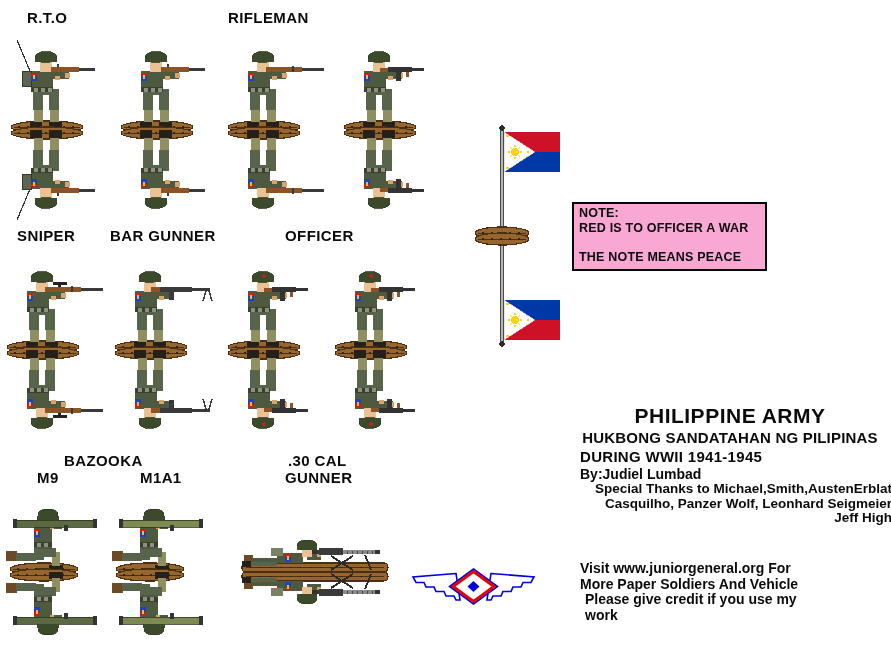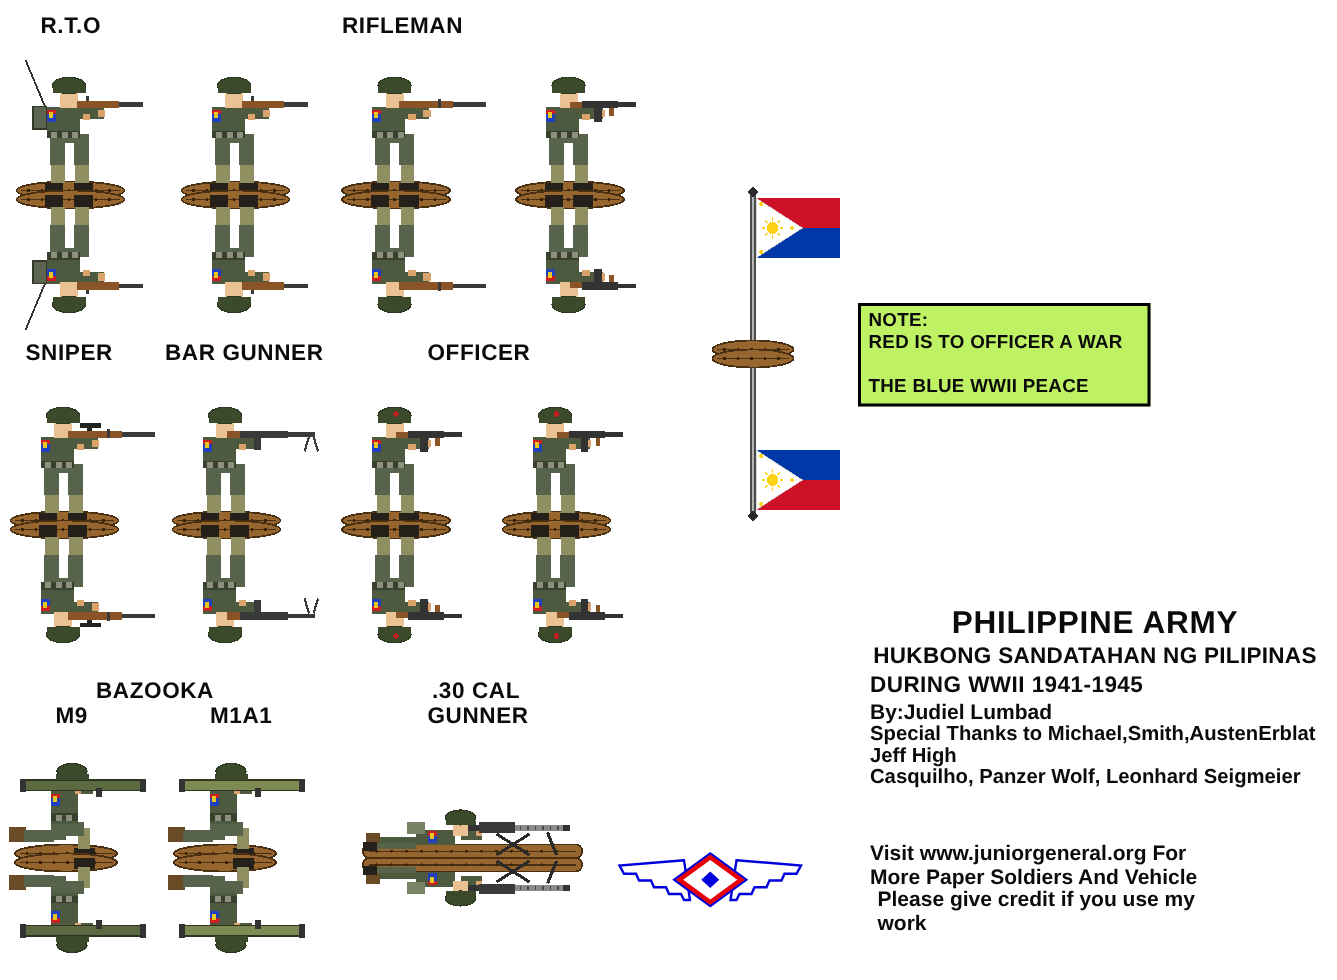--- a/index.html
+++ b/index.html
@@ -1,28 +1,28 @@
 <!DOCTYPE html>
 <html><head>
 <meta charset="utf-8">
 <style>
   html,body{margin:0;padding:0;background:#fff;}
   .canvas{position:relative;width:891px;height:638px;background:#ffffff;overflow:hidden;
           font-family:Liberation Sans, sans-serif;color:#0b0b0b;}
   .lbl{position:absolute;font-weight:bold;font-size:15px;letter-spacing:.4px;white-space:nowrap;}
-  .note{position:absolute;left:572px;top:202px;width:181px;border:2px solid #000;background:#bef264;
+  .note{position:absolute;left:572px;top:202px;width:181px;border:2px solid #000;background:#f9a8d4;
         padding:2px 5px 4px 5px;font-weight:bold;font-size:12.5px;line-height:15px;letter-spacing:.2px;}
   .note-spacer{height:14px;}
   .info{position:absolute;left:568px;top:404px;width:324px;}
   .info-title{text-align:center;font-weight:bold;font-size:21px;letter-spacing:.5px;}
   .info-subtitle{text-align:center;font-weight:bold;font-size:15px;margin-top:1px;letter-spacing:.2px;}
   .info-lines{margin-top:2px;padding-left:12px;}
   .info-period{font-weight:bold;font-size:15px;line-height:18px;letter-spacing:.3px;}
   .info-author{font-weight:bold;font-size:14px;line-height:16px;}
-  .info-credit{font-weight:bold;font-size:13.5px;line-height:14.5px;white-space:nowrap;}
+  .info-credit{font-weight:bold;font-size:13.5px;line-height:14.5px;white-space:nowrap;text-align:right;}
   .footer{position:absolute;left:580px;top:561px;font-weight:bold;font-size:14px;line-height:15.5px;}
   .fig{position:absolute;}
 </style>
 </head>
 <body>
 
 <div class="canvas">
 
   <span class="lbl" style="left:27px;top:9px">R.T.O</span>
   <span class="lbl" style="left:228px;top:9px">RIFLEMAN</span>
@@ -32,32 +32,32 @@
   <span class="lbl" style="left:64px;top:452px">BAZOOKA</span>
   <span class="lbl" style="left:37px;top:469px">M9</span>
   <span class="lbl" style="left:140px;top:469px">M1A1</span>
   <span class="lbl" style="left:288px;top:452px">.30 CAL</span>
   <span class="lbl" style="left:285px;top:469px">GUNNER</span>
 
   <div class="note">
     <div>NOTE:</div>
     <div>RED IS TO OFFICER A WAR</div>
     <div class="note-spacer"></div>
-    <div>THE BLUE WWII PEACE</div>
+    <div>THE NOTE MEANS PEACE</div>
   </div>
 
   <div class="info">
     <div class="info-title">PHILIPPINE ARMY</div>
     <div class="info-subtitle">HUKBONG SANDATAHAN NG PILIPINAS</div>
     <div class="info-lines">
       <div class="info-period">DURING WWII 1941-1945</div>
       <div class="info-author">By:Judiel Lumbad</div>
       <div class="info-credit">Special Thanks to Michael,Smith,AustenErblat</div>
+      <div class="info-credit">Casquilho, Panzer Wolf, Leonhard Seigmeier</div>
       <div class="info-credit">Jeff High</div>
-      <div class="info-credit">Casquilho, Panzer Wolf, Leonhard Seigmeier</div>
     </div>
   </div>
 
   <div class="footer">
     <div>Visit www.juniorgeneral.org For</div>
     <div>More Paper Soldiers And Vehicle</div>
     <div style="padding-left:5px">Please give credit if you use my</div>
     <div style="padding-left:5px">work</div>
   </div>
 

